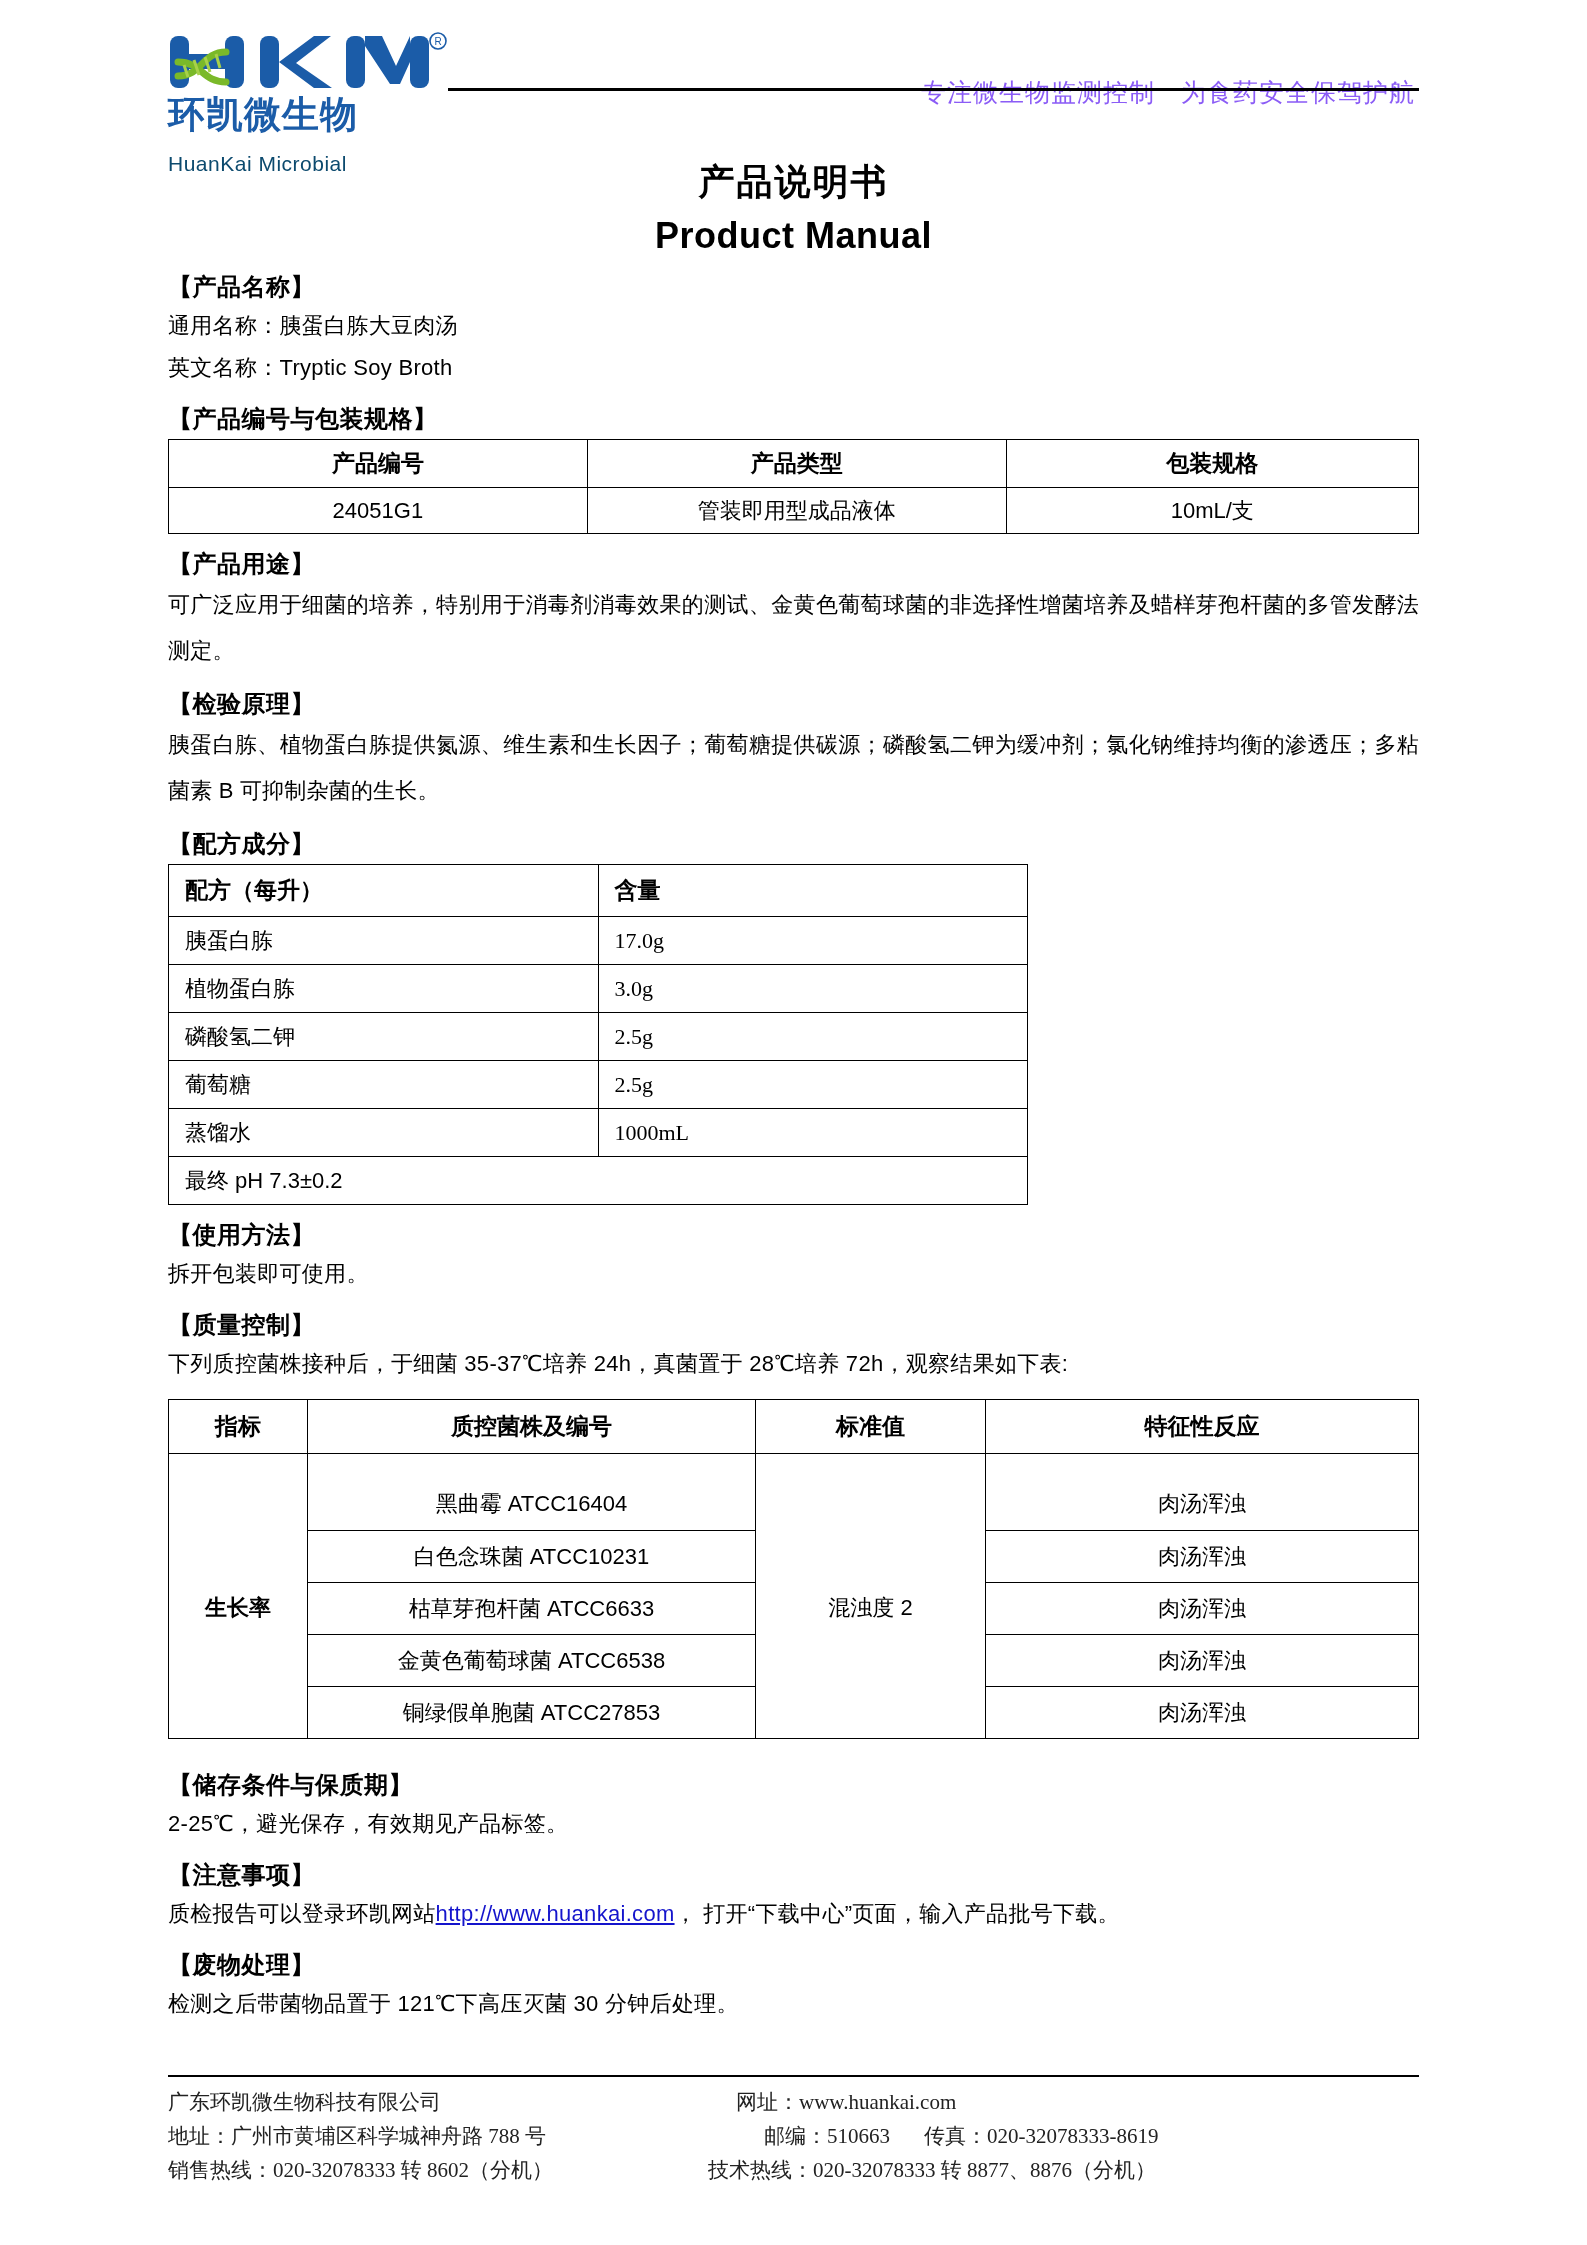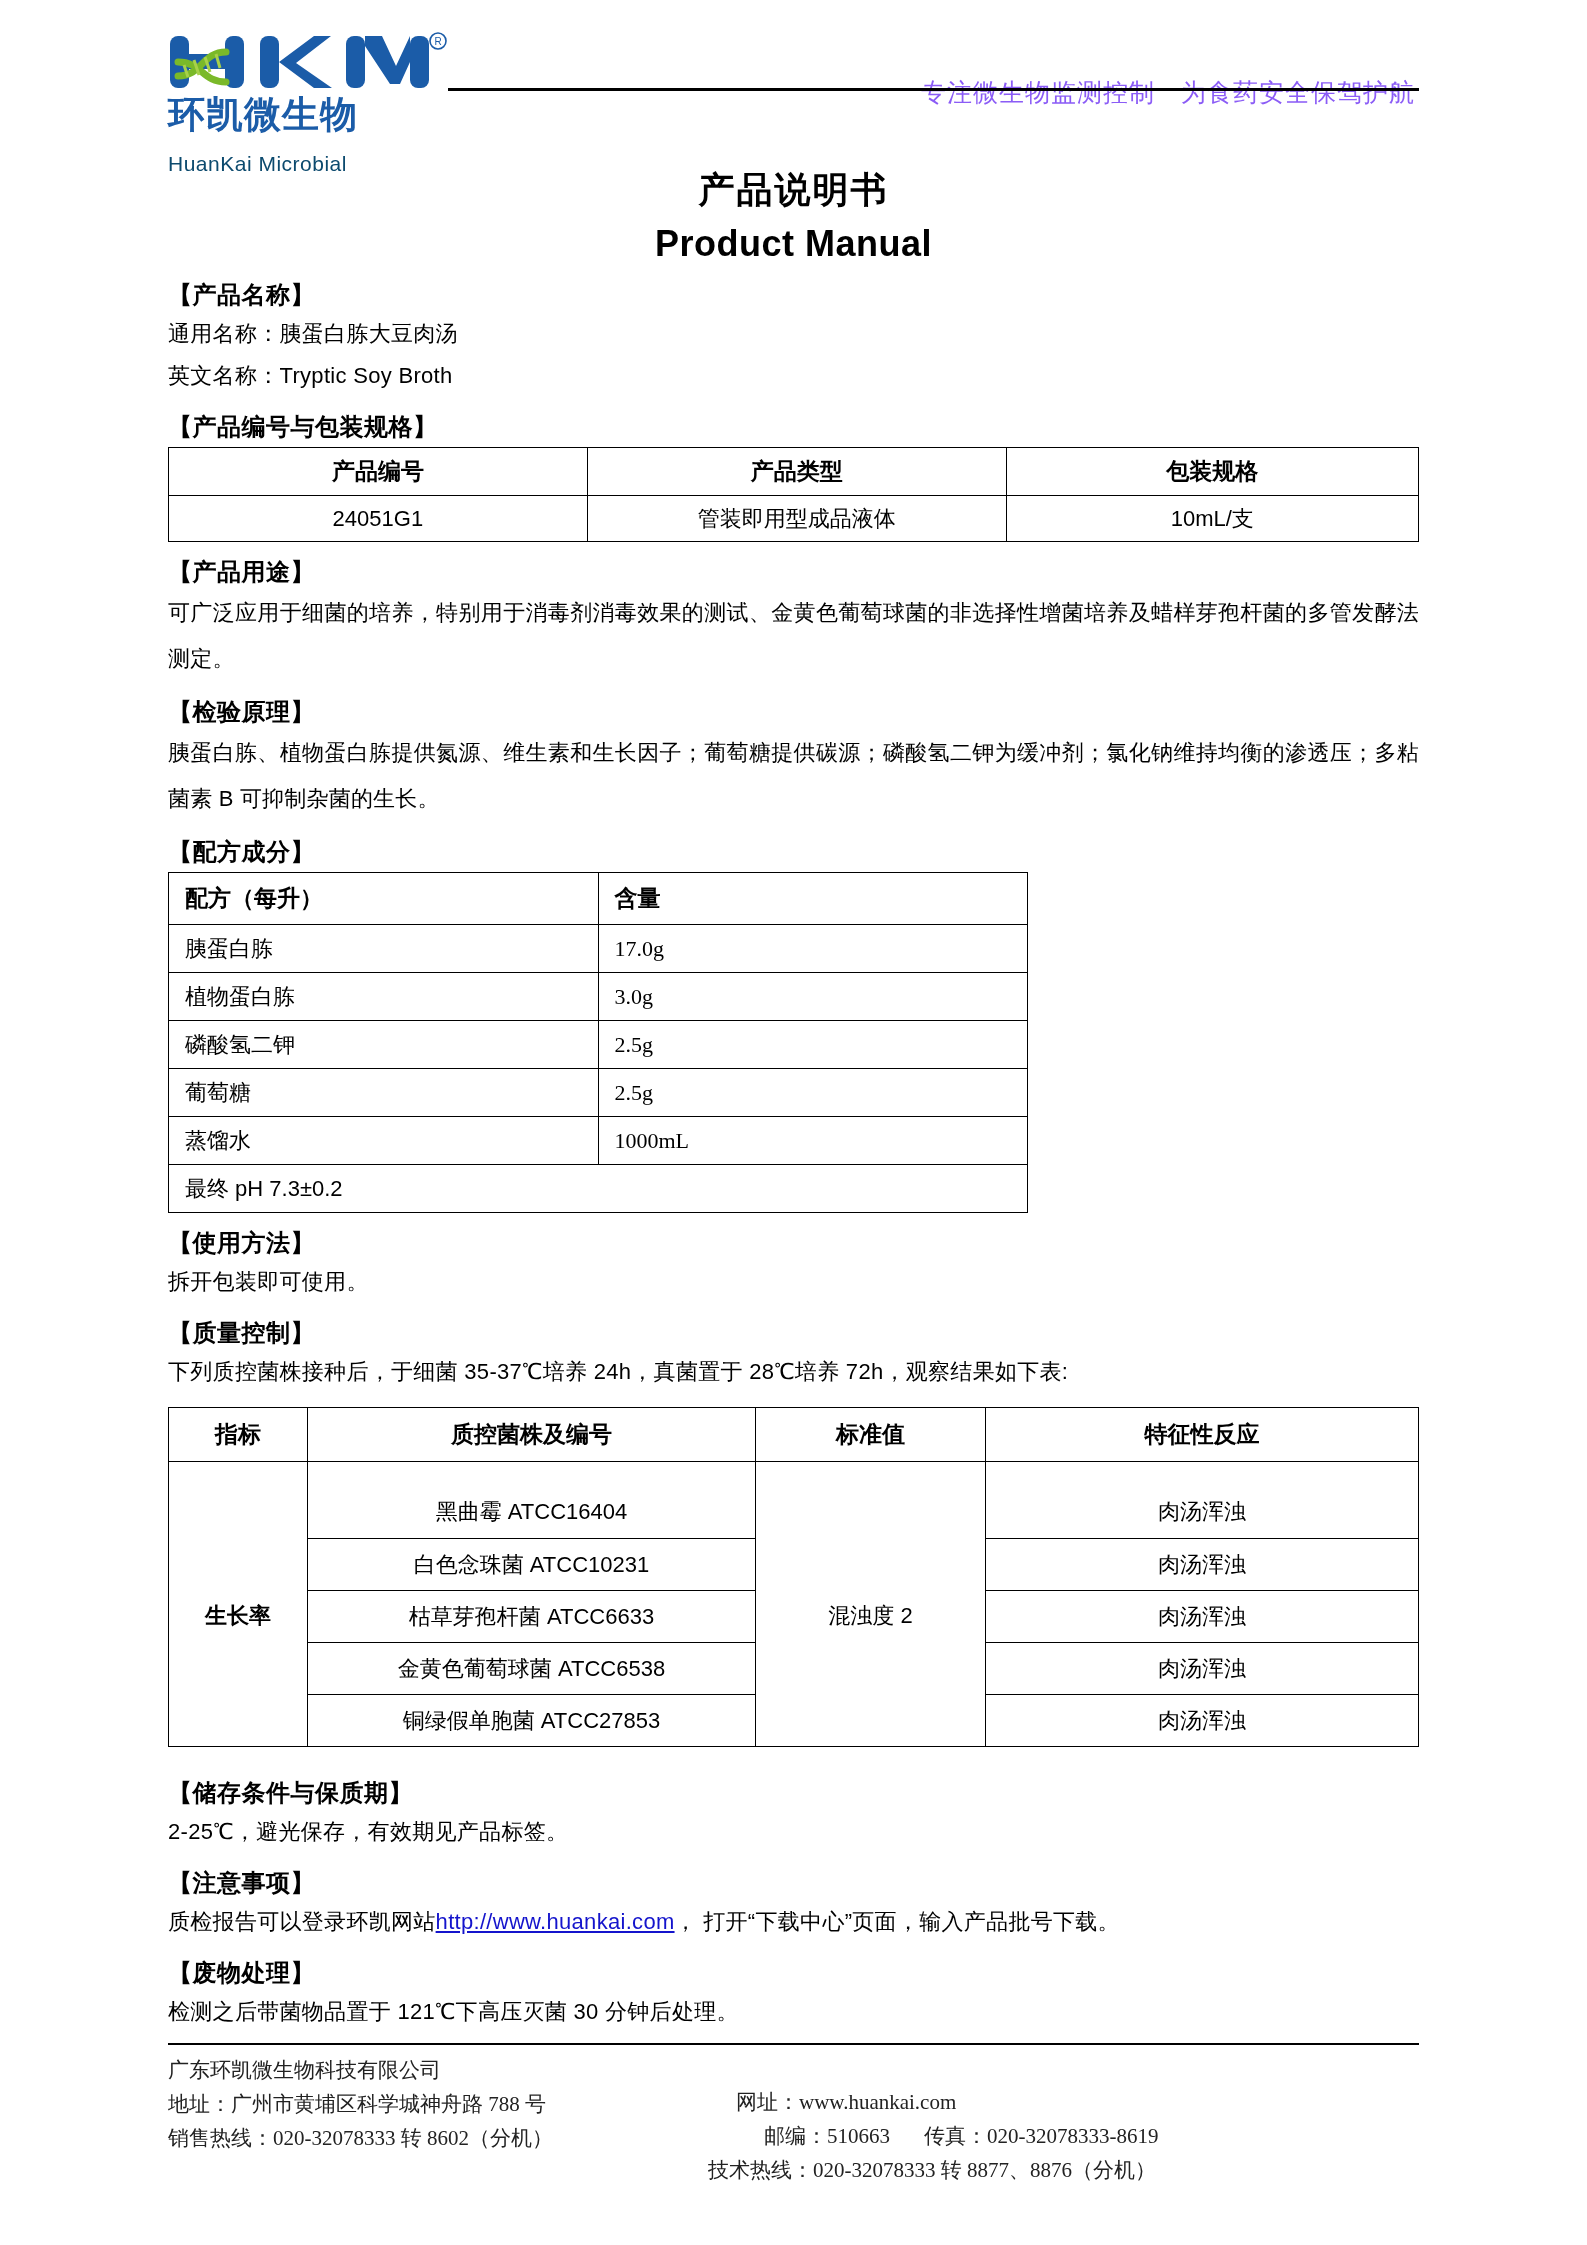--- a/index.html
+++ b/index.html
@@ -71,21 +71,21 @@
     border-bottom: 3px solid #000;
   }
 
   
   .doc-title-cn {
     text-align: center;
     font-family: "Liberation Sans", sans-serif;
     font-weight: bold;
     font-size: 36px;
     letter-spacing: 2px;
-    margin-top: 10px;
+    margin-top: 2px;
   }
   .doc-title-en {
     text-align: center;
     font-family: "Liberation Sans", sans-serif;
     font-weight: bold;
     font-size: 36px;
     letter-spacing: 0.5px;
     margin-top: 8px;
   }
 
@@ -213,21 +213,21 @@
   .footer-grid {
     display: flex;
     font-family: "Liberation Serif", "DejaVu Serif", serif;
     font-size: 21px;
     line-height: 34px;
     color: #222;
   }
   .footer-left { width: 540px; }
   .footer-right { flex: 1; }
   .footer-right .fr-line { display: block; }
-  .fr-indent1 { padding-left: 28px; margin-top: 32px; }
+  .fr-indent1 { padding-left: 28px; }
   .fr-indent2 { padding-left: 56px; }
   .fax-gap { padding-left: 34px; margin-top: 36px; }
 </style>
 </head>
 <body>
 
 <div class="page">
 
   <div class="header">
     <div class="logo-block">

